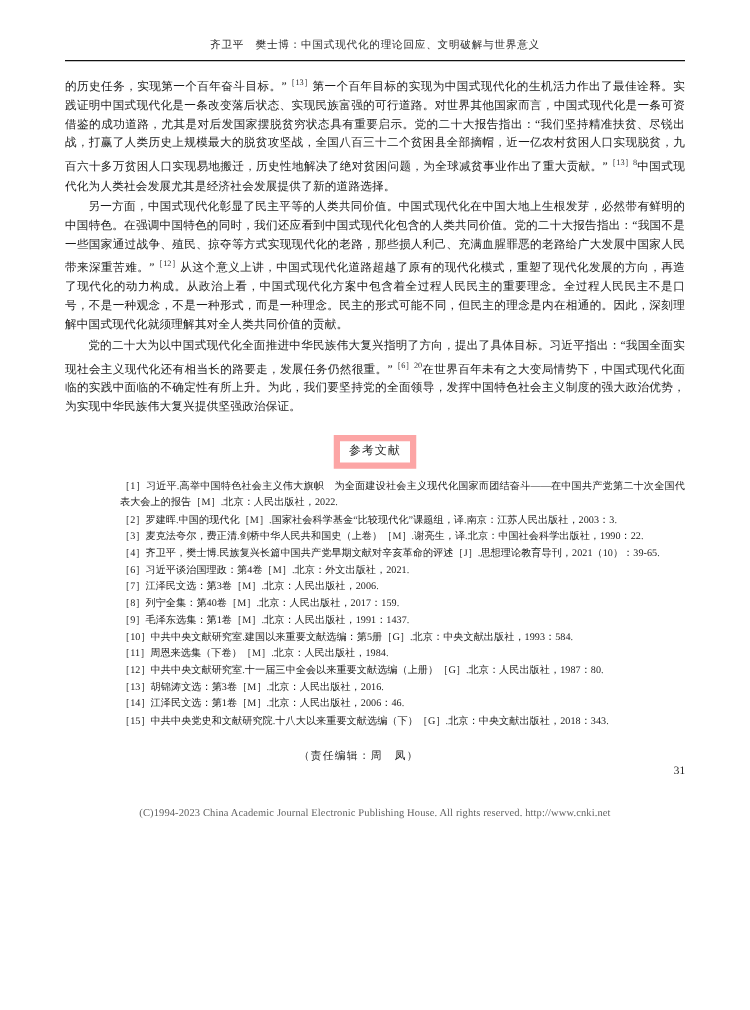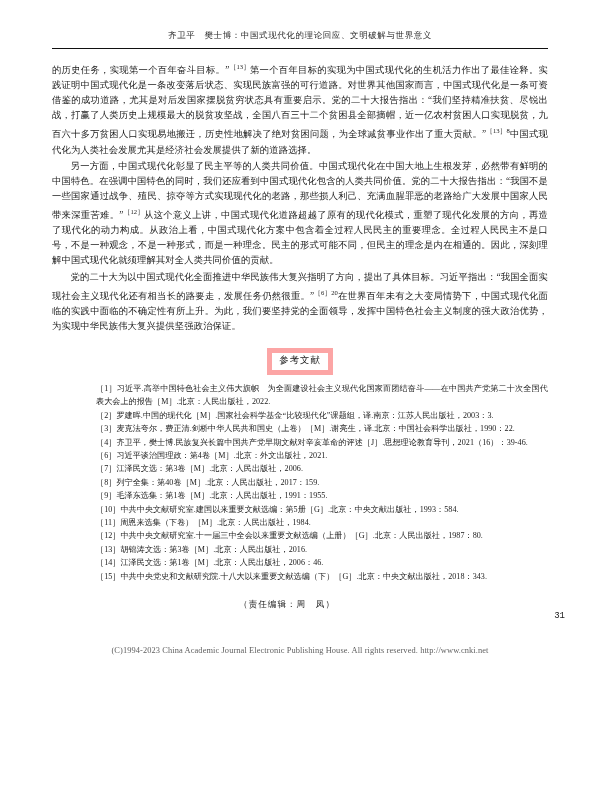--- a/index.html
+++ b/index.html
@@ -82,24 +82,24 @@
   .editor-line {
     text-align: center;
     font-size: 8.6px;
     margin-top: 16px;
     padding-right: 26px;
     letter-spacing: 1px;
   }
   
   .page-number {
     position: absolute;
-    right: 35px;
+    right: 52px;
     bottom: 42px;
     font-size: 9px;
-    font-family: Liberation Mono, monospace;
+    font-family: Liberation Serif, serif;
   }
   
   .footer {
     position: absolute;
     left: 0;
     right: 0;
     bottom: 8px;
     text-align: center;
     font-size: 8.4px;
     color: #5f5f5f;
@@ -128,25 +128,25 @@
   </div>
 
   <div class="ref-head-wrap">
     <span class="ref-head">参考文献</span>
   </div>
 
   <div class="refs">
     <p class="ref">［1］习近平.高举中国特色社会主义伟大旗帜　为全面建设社会主义现代化国家而团结奋斗——在中国共产党第二十次全国代表大会上的报告［M］.北京：人民出版社，2022.</p>
     <p class="ref">［2］罗建晖.中国的现代化［M］.国家社会科学基金“比较现代化”课题组，译.南京：江苏人民出版社，2003：3.</p>
     <p class="ref">［3］麦克法夸尔，费正清.剑桥中华人民共和国史（上卷）［M］.谢亮生，译.北京：中国社会科学出版社，1990：22.</p>
-    <p class="ref">［4］齐卫平，樊士博.民族复兴长篇中国共产党早期文献对辛亥革命的评述［J］.思想理论教育导刊，2021（16）：39-46.</p>
+    <p class="ref">［4］齐卫平，樊士博.民族复兴长篇中国共产党早期文献对辛亥革命的评述［J］.思想理论教育导刊，2021（10）：39-65.</p>
     <p class="ref">［6］习近平谈治国理政：第4卷［M］.北京：外文出版社，2021.</p>
     <p class="ref">［7］江泽民文选：第3卷［M］.北京：人民出版社，2006.</p>
     <p class="ref">［8］列宁全集：第40卷［M］.北京：人民出版社，2017：159.</p>
-    <p class="ref">［9］毛泽东选集：第1卷［M］.北京：人民出版社，1991：1955.</p>
+    <p class="ref">［9］毛泽东选集：第1卷［M］.北京：人民出版社，1991：1437.</p>
     <p class="ref">［10］中共中央文献研究室.建国以来重要文献选编：第5册［G］.北京：中央文献出版社，1993：584.</p>
     <p class="ref">［11］周恩来选集（下卷）［M］.北京：人民出版社，1984.</p>
     <p class="ref">［12］中共中央文献研究室.十一届三中全会以来重要文献选编（上册）［G］.北京：人民出版社，1987：80.</p>
     <p class="ref">［13］胡锦涛文选：第3卷［M］.北京：人民出版社，2016.</p>
     <p class="ref">［14］江泽民文选：第1卷［M］.北京：人民出版社，2006：46.</p>
     <p class="ref">［15］中共中央党史和文献研究院.十八大以来重要文献选编（下）［G］.北京：中央文献出版社，2018：343.</p>
   </div>
 
   <div class="editor-line">（责任编辑：周　凤）</div>
 

